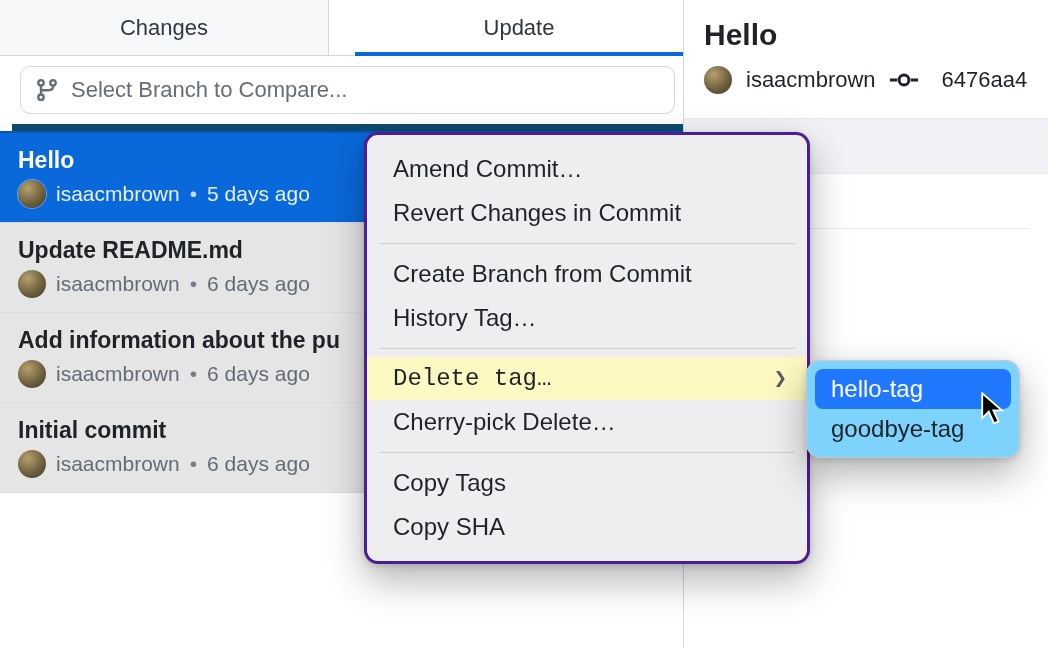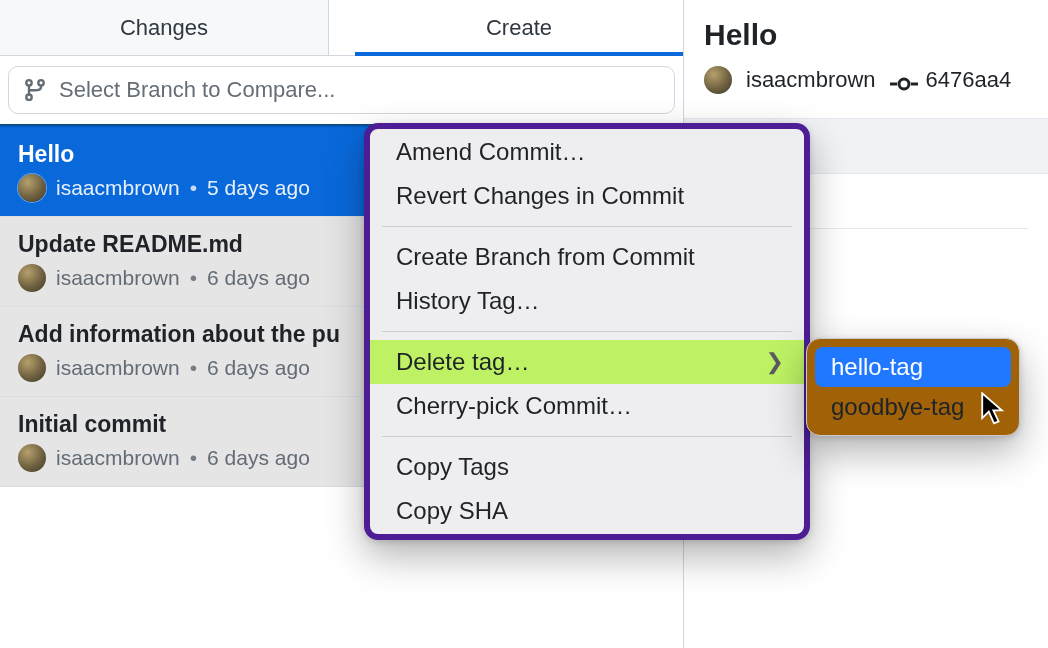--- a/index.html
+++ b/index.html
@@ -53,21 +53,22 @@
   .tab.active::after {
     content: "";
     position: absolute;
     left: 0; right: 0; bottom: -1px;
     height: 4px;
     background: #0969da;
   }
 
   .branch-select-wrap {
     padding: 10px 8px;
-    border-bottom: 1px solid #0c4a6e;
+    border-bottom: 7px solid #0c4a6e;
+    margin-left: 12px;
   }
   .branch-select {
     display: flex;
     align-items: center;
     gap: 12px;
     height: 48px;
     padding: 0 14px;
     border: 1px solid #d0d7de;
     border-radius: 10px;
     background: #ffffff;
@@ -125,21 +126,21 @@
     margin-bottom: 14px;
   }
   .detail-meta {
     display: flex;
     align-items: center;
     gap: 14px;
     font-size: 22px;
     color: #1f2328;
     margin-bottom: 24px;
   }
-  .sha-wrap { display: flex; align-items: flex-end; gap: 8px; }
+  .sha-wrap { display: flex; align-items: center; gap: 24px; }
   .commit-node-icon {
     display: inline-flex;
     align-items: center;
     width: 28px; height: 18px;
     position: relative;
   }
   .commit-node-icon::before,
   .commit-node-icon::after {
     content:"";
     position:absolute;
@@ -165,55 +166,56 @@
     border-top: 1px solid #e5e9ee;
     margin: 0 -20px;
     padding-left: 26px;
     padding-right: 20px;
   }
 
   
   .ctx-menu {
     position: absolute;
     left: 364px;
-    top: 123px;
+    top: 132px;
     width: 446px;
     background: #eeeef0;
-    border: 6px solid #4c1d95;
+    border: 3px solid #4c1d95;
     border-radius: 14px;
     box-shadow: 0 16px 38px rgba(0,0,0,0.30), 0 2px 6px rgba(0,0,0,0.15);
-    padding: 1px 0;
+    padding: 12px 0;
     z-index: 100;
   }
   .ctx-item {
     padding: 8px 26px;
     font-size: 24px;
     color: #1f2328;
     cursor: default;
     display: flex;
     align-items: center;
     justify-content: space-between;
   }
   .ctx-item.hover {
-    background: #bef264;
+    background: #fef9c3;
+    font-family: Liberation Mono, monospace;
   }
   .ctx-sep {
     height: 1px;
     background: #cfcfd2;
     margin: 8px 12px;
   }
   .ctx-chevron { font-size: 22px; color: #5a5a5f; margin-right: -6px; }
 
   
   .ctx-submenu {
     position: absolute;
     left: 806px;
-    top: 338px;
+    top: 360px;
     width: 214px;
-    background: #a16207;
+    background: #7dd3fc;
     border: 1px solid #c9c9cc;
     border-radius: 14px;
     box-shadow: 0 16px 38px rgba(0,0,0,0.30), 0 2px 6px rgba(0,0,0,0.15);
     padding: 8px 8px;
     z-index: 101;
   }
   .sub-item {
     padding: 6px 16px;
     font-size: 24px;
     border-radius: 8px;
@@ -234,21 +236,21 @@
   }
 </style>
 </head>
 <body>
 
 <div class="app">
 
   <div class="left">
     <div class="tabs">
       <div class="tab">Changes</div>
-      <div class="tab active">Create</div>
+      <div class="tab active">Update</div>
     </div>
 
     <div class="branch-select-wrap">
       <div class="branch-select">
         <svg width="24" height="24" viewBox="0 0 16 16" fill="none" stroke="#656d76" stroke-width="1.6">
           <circle cx="4" cy="3.2" r="1.8"></circle>
           <circle cx="12" cy="3.2" r="1.8"></circle>
           <circle cx="4" cy="12.8" r="1.8"></circle>
           <path d="M4 5 V11"></path>
           <path d="M12 5 V6.2 C12 8.2 10 8.2 8 8.2 H4"></path>
@@ -335,21 +337,21 @@
     </div>
   <div class="ctx-item">
       <span>History Tag…</span>
     </div>
   <div class="ctx-sep"></div>
   <div class="ctx-item hover">
     <span>Delete tag…</span>
     <span class="ctx-chevron">❯</span>
   </div>
   <div class="ctx-item">
-      <span>Cherry-pick Commit…</span>
+      <span>Cherry-pick Delete…</span>
     </div>
   <div class="ctx-sep"></div>
   <div class="ctx-item">
       <span>Copy Tags</span>
     </div>
   <div class="ctx-item">
       <span>Copy SHA</span>
     </div>
 </div>
 

